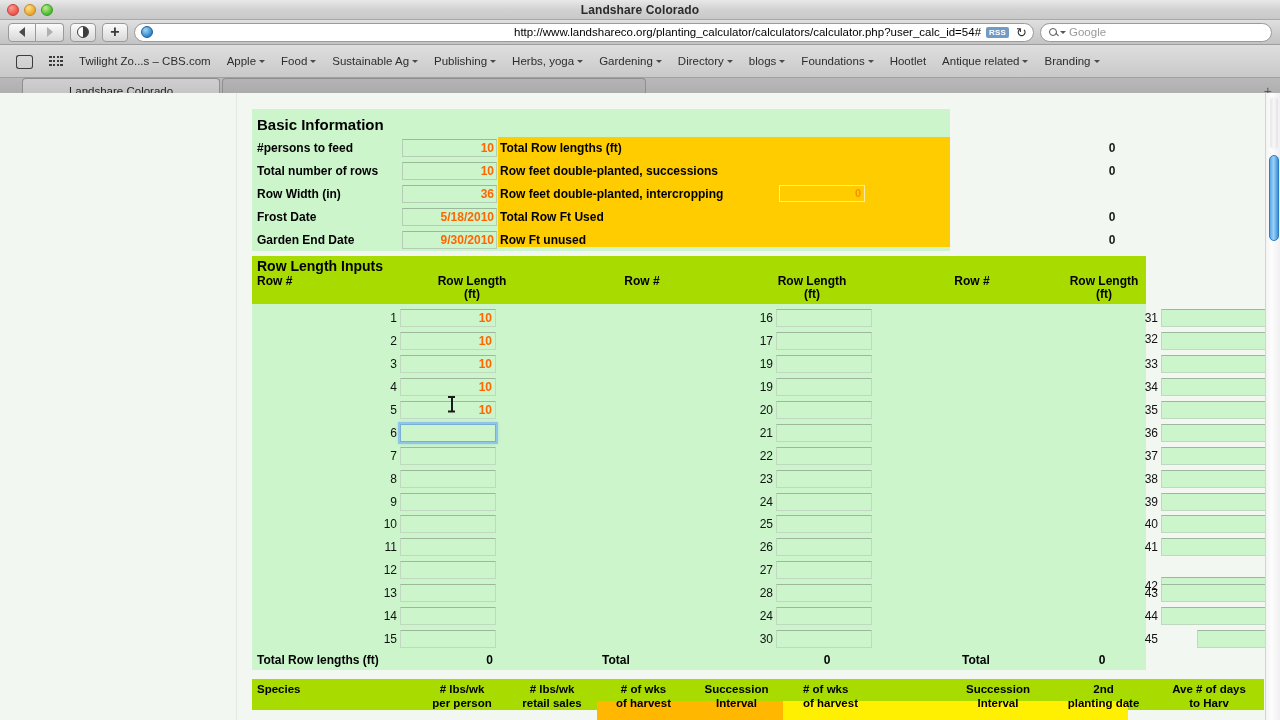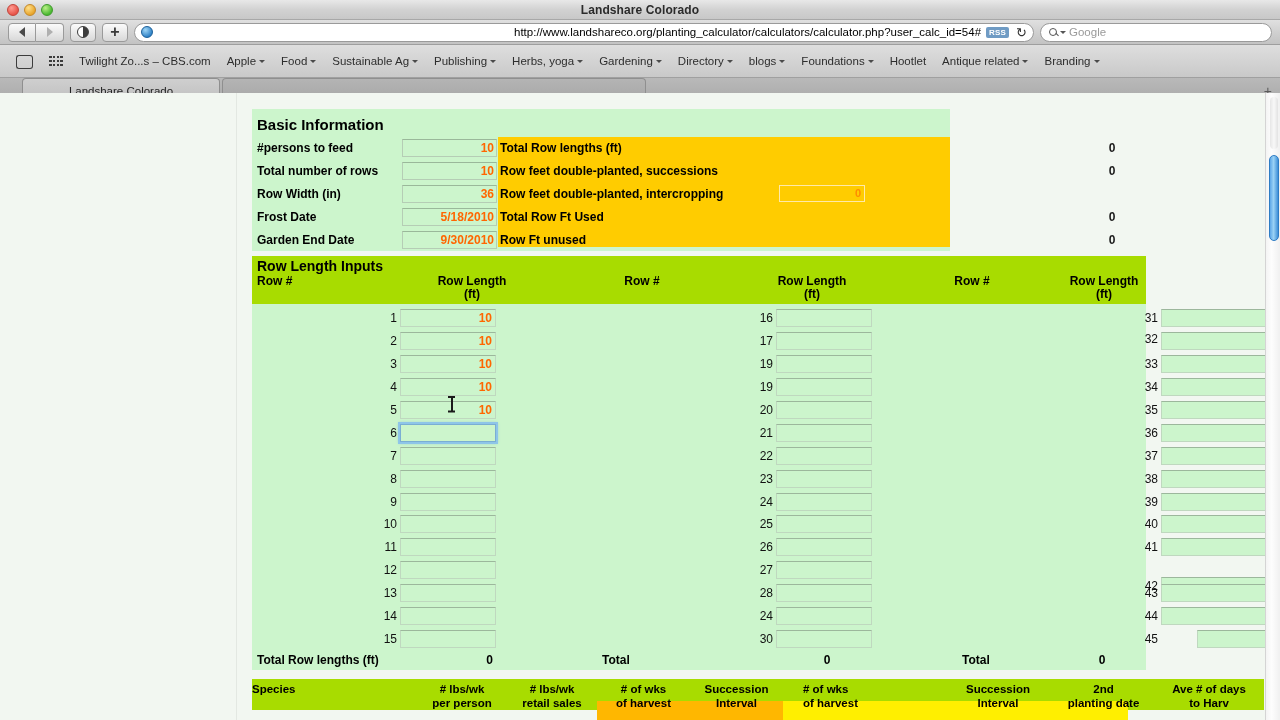--- a/index.html
+++ b/index.html
@@ -231,21 +231,21 @@
   .rt5 { width: 145px; padding-left: 45px; }
   .rt6 { width: 80px; text-align: center; }
 
   
   .cold { width: 1012px; margin-top: 9px; background: #a8dc00; position: relative; }
   .cold-title { font-size: 14px; font-weight: 700; padding: 2px 0 1px 5px; }
   .cold-band-orange { position: absolute; left: 345px; top: 22px; width: 186px; height: 34px; background: #ffb700; }
   .cold-band-yellow { position: absolute; left: 531px; top: 22px; width: 345px; height: 34px; background: #ffef00; }
   .cold-cols { display: flex; position: relative; z-index: 2; font-size: 11.5px; font-weight: 700; color: #000; }
   .cc { text-align: center; line-height: 14px; padding-top: 3px; }
-  .cc1 { width: 165px; text-align: left; }
+  .cc1 { width: 165px; text-align: left; padding-left: 5px; }
   .cc2 { width: 90px; }
   .cc3 { width: 90px; }
   .cc4 { width: 93px; }
   .cc5 { width: 93px; }
   .cc6 { width: 160px; text-align: left; padding-left: 20px; }
   .cc7 { width: 110px; }
   .cc8 { width: 101px; }
   .cc9 { width: 110px; }
 
   

